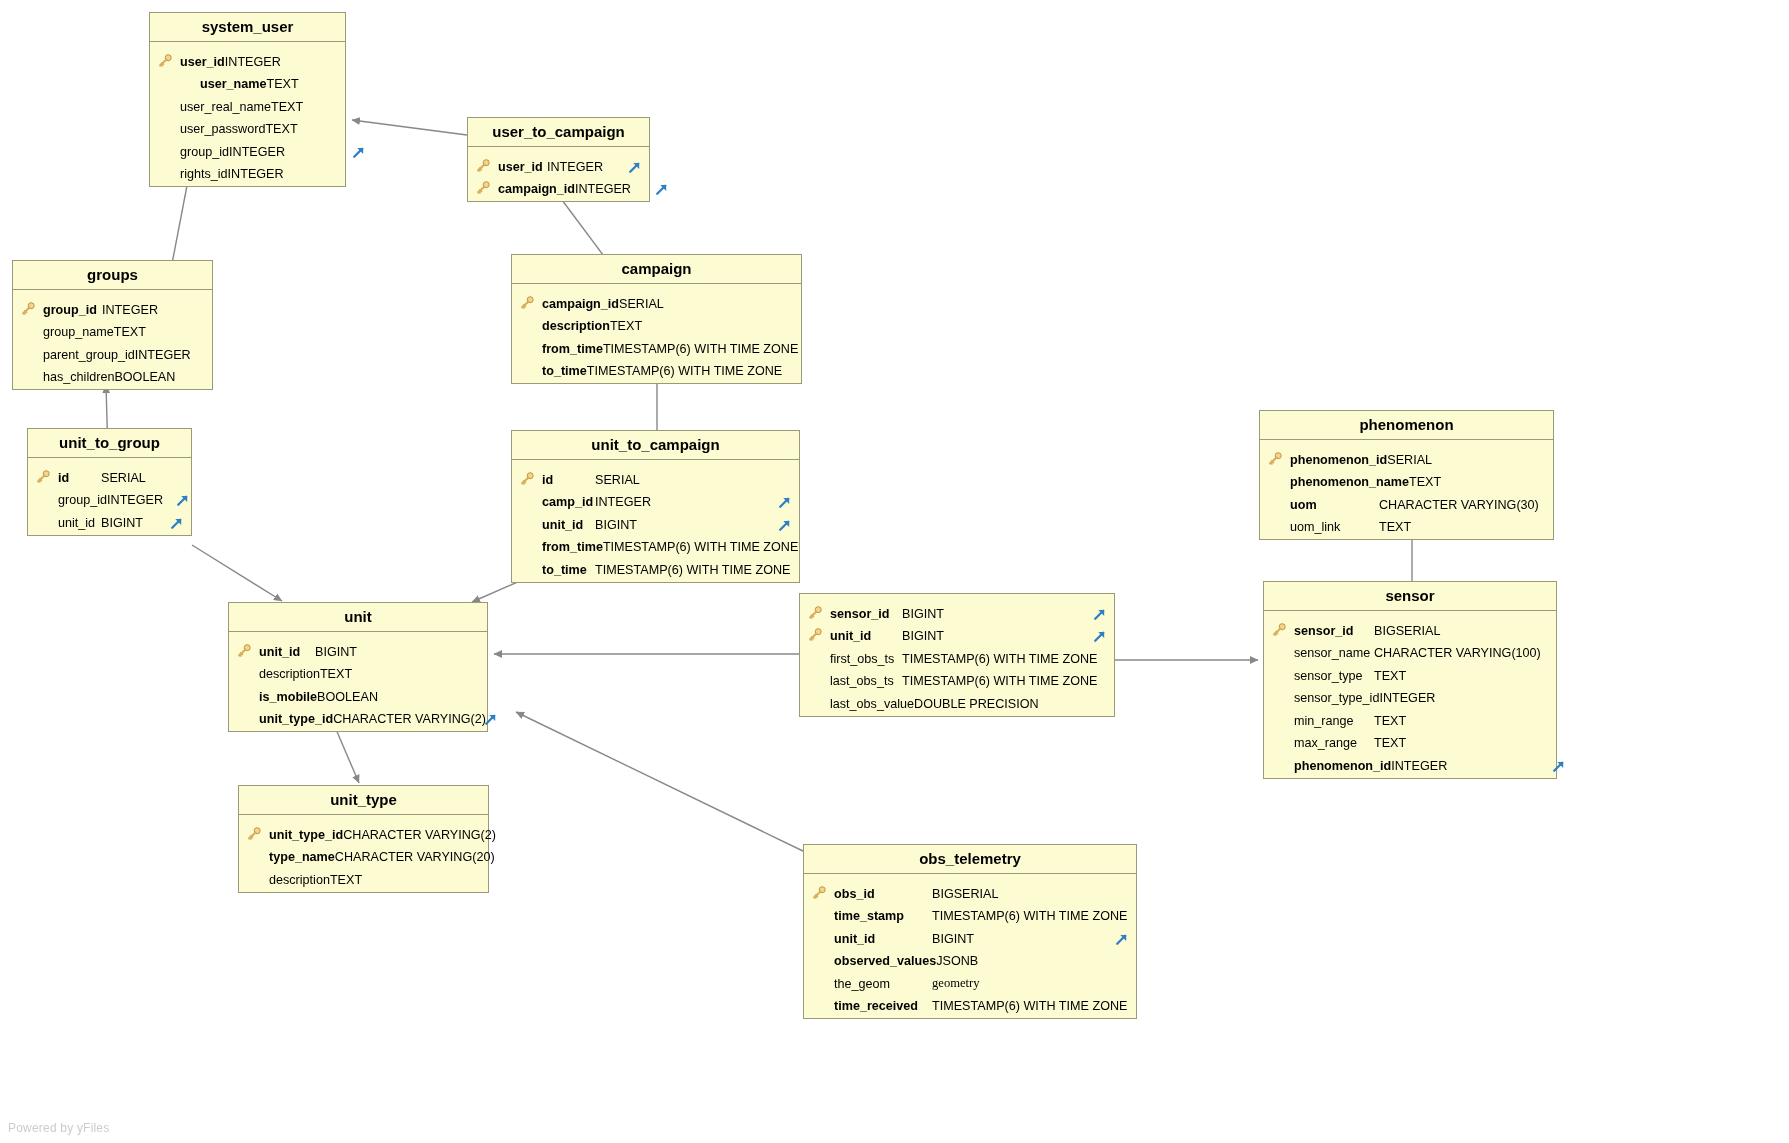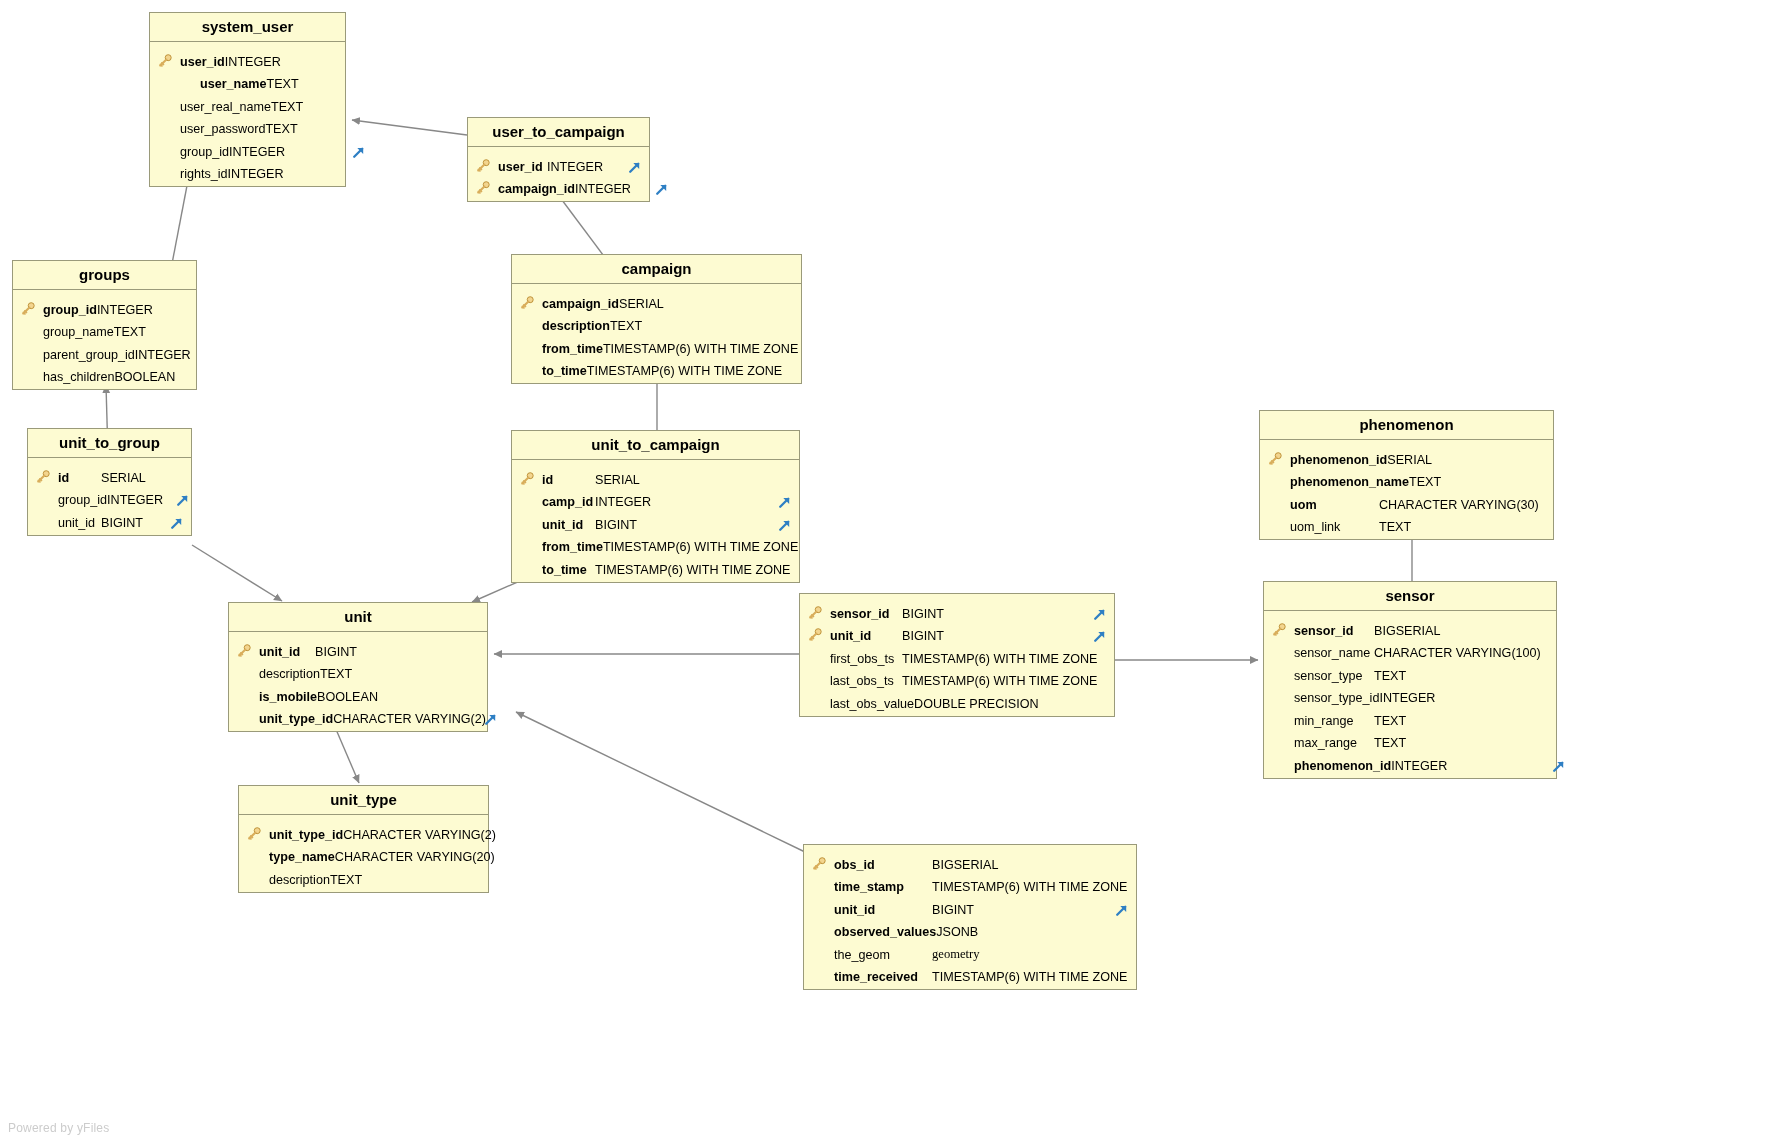--- a/index.html
+++ b/index.html
@@ -269,21 +269,21 @@
             <span class="fkcell"></span>
           </div>
           <div class="attr-row req">
             <span class="keycell"></span>
             <span class="attr-name" style="width: 82px;">to_time</span>
             <span class="attr-type" style="min-width: 186px;">TIMESTAMP(6) WITH TIME ZONE</span>
             <span class="fkcell"></span>
           </div>
         </div>
       </div>
-      <div class="entity" style="left: 12px; top: 260px; width: 185px;">
+      <div class="entity" style="left: 12px; top: 260px; width: 201px;">
         <div class="entity-title">groups</div>
         <div class="entity-body">
           <div class="attr-row req">
             <span class="keycell">
               <span class="key-icon">
                 <svg width="14" height="14" viewBox="0 0 14 14">
                   <circle cx="10.2" cy="3.7" r="3.0" fill="#f3d58e" stroke="#b98b30" stroke-width="0.9"></circle>
                   <path d="M8.4,5.6 L2.2,11.6" stroke="#d9ae5c" stroke-width="2.1" stroke-linecap="round"></path>
                   <path d="M3.9,9.0 L5.4,10.4" stroke="#d9ae5c" stroke-width="1.9" stroke-linecap="round"></path>
                   <path d="M2.5,10.4 L3.9,11.8" stroke="#d9ae5c" stroke-width="1.9" stroke-linecap="round"></path>
@@ -656,20 +656,21 @@
           </div>
           <div class="attr-row">
             <span class="keycell"></span>
             <span class="attr-name" style="width: 96px;">description</span>
             <span class="attr-type" style="min-width: 145px;">TEXT</span>
             <span class="fkcell"></span>
           </div>
         </div>
       </div>
       <div class="entity" style="left: 803px; top: 844px; width: 334px;">
+        <div class="entity-title">obs_telemetry</div>
         <div class="entity-body">
           <div class="attr-row req">
             <span class="keycell">
               <span class="key-icon">
                 <svg width="14" height="14" viewBox="0 0 14 14">
                   <circle cx="10.2" cy="3.7" r="3.0" fill="#f3d58e" stroke="#b98b30" stroke-width="0.9"></circle>
                   <path d="M8.4,5.6 L2.2,11.6" stroke="#d9ae5c" stroke-width="2.1" stroke-linecap="round"></path>
                   <path d="M3.9,9.0 L5.4,10.4" stroke="#d9ae5c" stroke-width="1.9" stroke-linecap="round"></path>
                   <path d="M2.5,10.4 L3.9,11.8" stroke="#d9ae5c" stroke-width="1.9" stroke-linecap="round"></path>
                 </svg>

